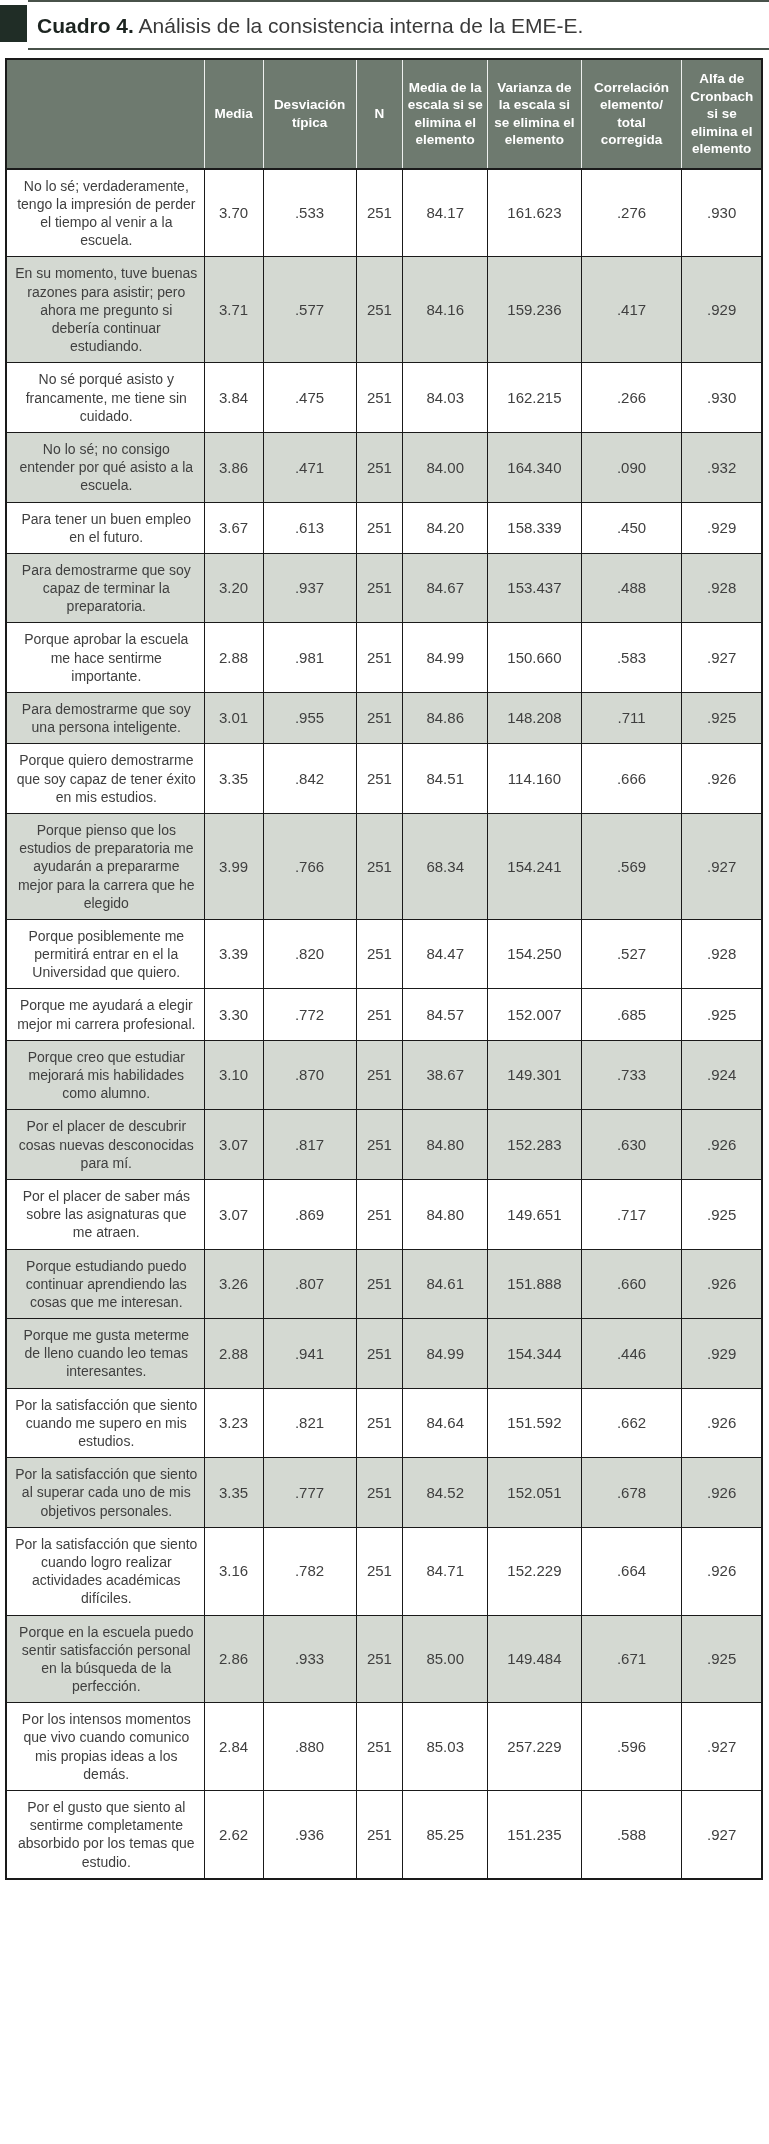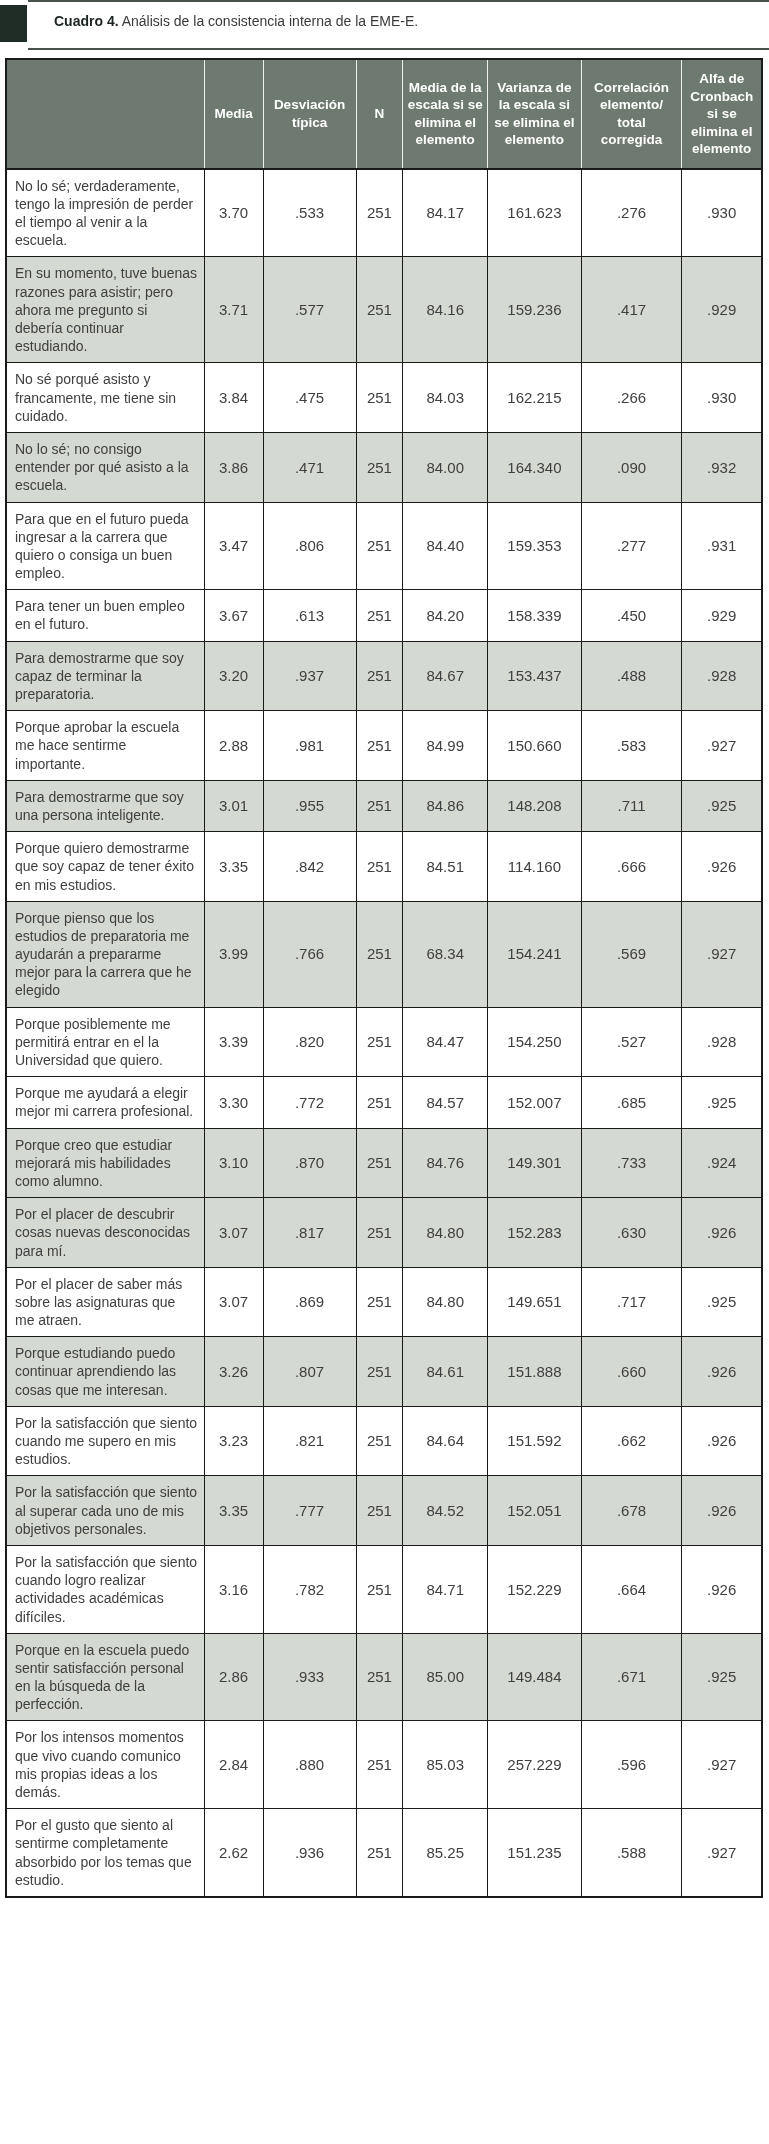--- a/index.html
+++ b/index.html
@@ -21,21 +21,21 @@
   .top-rule{
     margin-left:28px;height:2px;background:var(--rule);
   }
   .caption-row{
     display:flex;align-items:flex-start;margin-top:3px;
   }
   .caption-square{
     width:27px;height:37px;background:var(--accent-dark);flex:0 0 auto;
   }
   .caption-textwrap{
-    padding:8px 0 0 27px;font-size:14px;line-height:1.2;color:#3a3a3a;
+    padding:8px 0 0 10px;font-size:21px;line-height:1.2;color:#3a3a3a;
   }
   .caption-label{font-weight:bold;color:#1c2420;}
   .caption-rule{
     margin-left:28px;height:2px;background:var(--rule);margin-top:6px;
   }
   table.stats{
     border-collapse:collapse;table-layout:fixed;
     width:758px;margin:8px 3px 0 5px;
     border:2px solid var(--border);
   }
@@ -56,21 +56,21 @@
     vertical-align:middle;
   }
   thead th:first-child{border-left:none;}
   tbody td{
     border:1.5px solid var(--border);
     font-size:14px;line-height:1.3;
     vertical-align:middle;
     padding:7px 5px;
   }
   tbody td.item-cell{
-    text-align:left;padding:7px 6px 7px 8px;
+    text-align:center;padding:7px 6px 7px 8px;
   }
   tbody td.value-cell{
     text-align:center;font-size:15px;
   }
   tbody tr.shaded td{background:var(--shaded-row);}
 </style>
 </head>
 <body>
 
 <div class="top-rule"></div>
@@ -143,30 +143,20 @@
         <td class="item-cell">No lo sé; no consigo entender por qué asisto a la escuela.</td>
         <td class="value-cell">3.86</td>
         <td class="value-cell">.471</td>
         <td class="value-cell">251</td>
         <td class="value-cell">84.00</td>
         <td class="value-cell">164.340</td>
         <td class="value-cell">.090</td>
         <td class="value-cell">.932</td>
       </tr>
       <tr>
-        <td class="item-cell">Para que en el futuro pueda ingresar a la carrera que quiero o consiga un buen empleo.</td>
-        <td class="value-cell">3.47</td>
-        <td class="value-cell">.806</td>
-        <td class="value-cell">251</td>
-        <td class="value-cell">84.40</td>
-        <td class="value-cell">159.353</td>
-        <td class="value-cell">.277</td>
-        <td class="value-cell">.931</td>
-      </tr>
-      <tr>
         <td class="item-cell">Para tener un buen empleo en el futuro.</td>
         <td class="value-cell">3.67</td>
         <td class="value-cell">.613</td>
         <td class="value-cell">251</td>
         <td class="value-cell">84.20</td>
         <td class="value-cell">158.339</td>
         <td class="value-cell">.450</td>
         <td class="value-cell">.929</td>
       </tr>
       <tr class="shaded">
@@ -237,21 +227,21 @@
         <td class="value-cell">84.57</td>
         <td class="value-cell">152.007</td>
         <td class="value-cell">.685</td>
         <td class="value-cell">.925</td>
       </tr>
       <tr class="shaded">
         <td class="item-cell">Porque creo que estudiar mejorará mis habilidades como alumno.</td>
         <td class="value-cell">3.10</td>
         <td class="value-cell">.870</td>
         <td class="value-cell">251</td>
-        <td class="value-cell">84.76</td>
+        <td class="value-cell">38.67</td>
         <td class="value-cell">149.301</td>
         <td class="value-cell">.733</td>
         <td class="value-cell">.924</td>
       </tr>
       <tr class="shaded">
         <td class="item-cell">Por el placer de descubrir cosas nuevas desconocidas para mí.</td>
         <td class="value-cell">3.07</td>
         <td class="value-cell">.817</td>
         <td class="value-cell">251</td>
         <td class="value-cell">84.80</td>
@@ -272,20 +262,30 @@
       <tr class="shaded">
         <td class="item-cell">Porque estudiando puedo continuar aprendiendo las cosas que me interesan.</td>
         <td class="value-cell">3.26</td>
         <td class="value-cell">.807</td>
         <td class="value-cell">251</td>
         <td class="value-cell">84.61</td>
         <td class="value-cell">151.888</td>
         <td class="value-cell">.660</td>
         <td class="value-cell">.926</td>
       </tr>
+      <tr class="shaded">
+        <td class="item-cell">Porque me gusta meterme de lleno cuando leo temas interesantes.</td>
+        <td class="value-cell">2.88</td>
+        <td class="value-cell">.941</td>
+        <td class="value-cell">251</td>
+        <td class="value-cell">84.99</td>
+        <td class="value-cell">154.344</td>
+        <td class="value-cell">.446</td>
+        <td class="value-cell">.929</td>
+      </tr>
       <tr>
         <td class="item-cell">Por la satisfacción que siento cuando me supero en mis estudios.</td>
         <td class="value-cell">3.23</td>
         <td class="value-cell">.821</td>
         <td class="value-cell">251</td>
         <td class="value-cell">84.64</td>
         <td class="value-cell">151.592</td>
         <td class="value-cell">.662</td>
         <td class="value-cell">.926</td>
       </tr>

